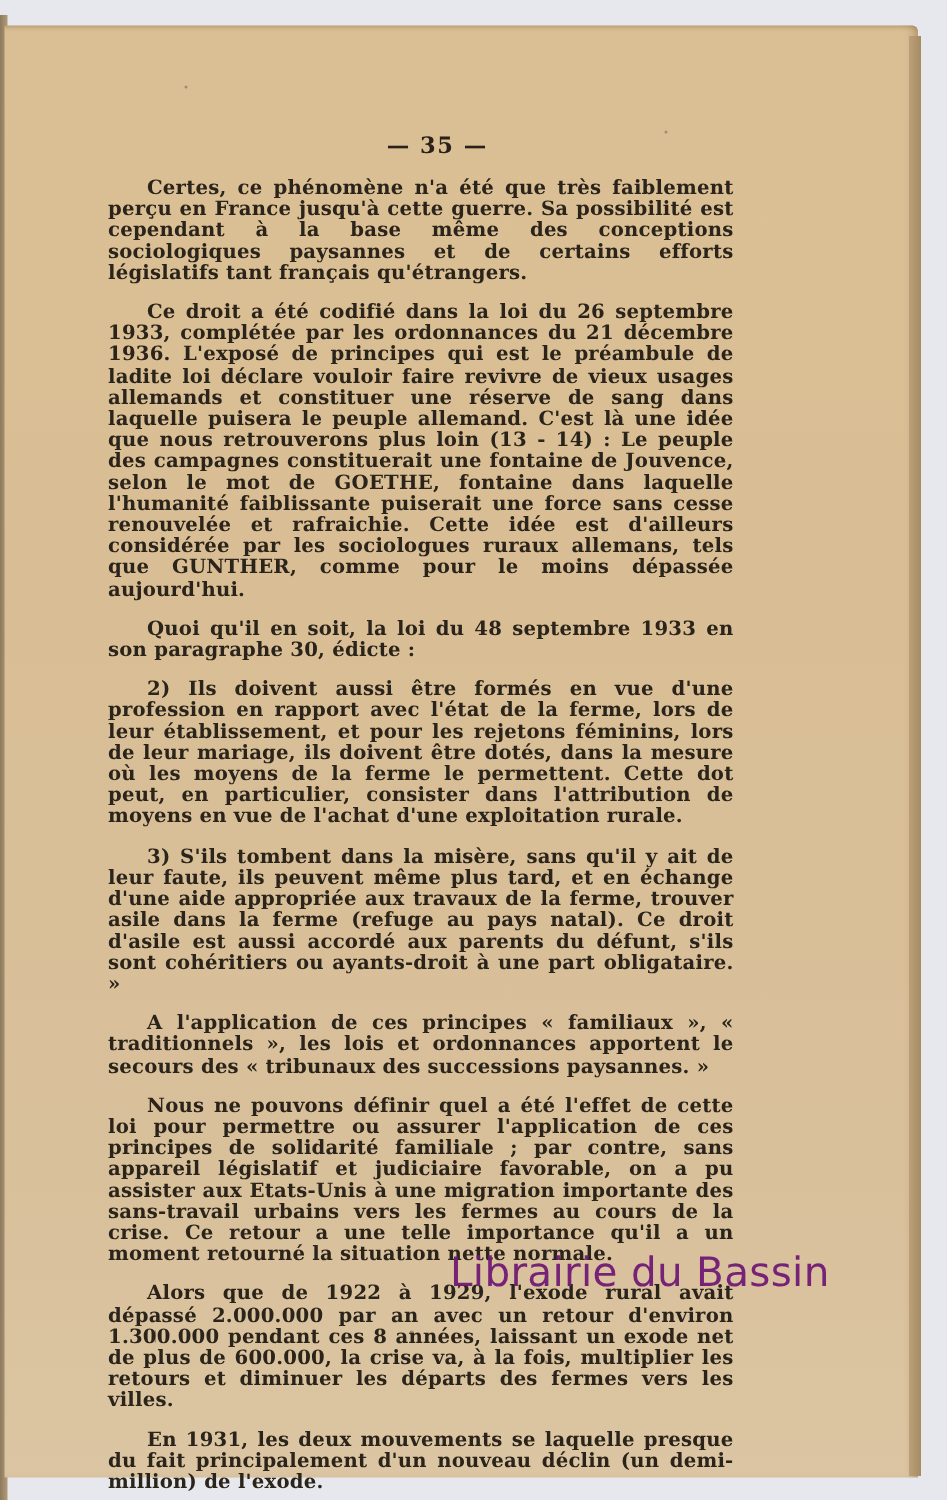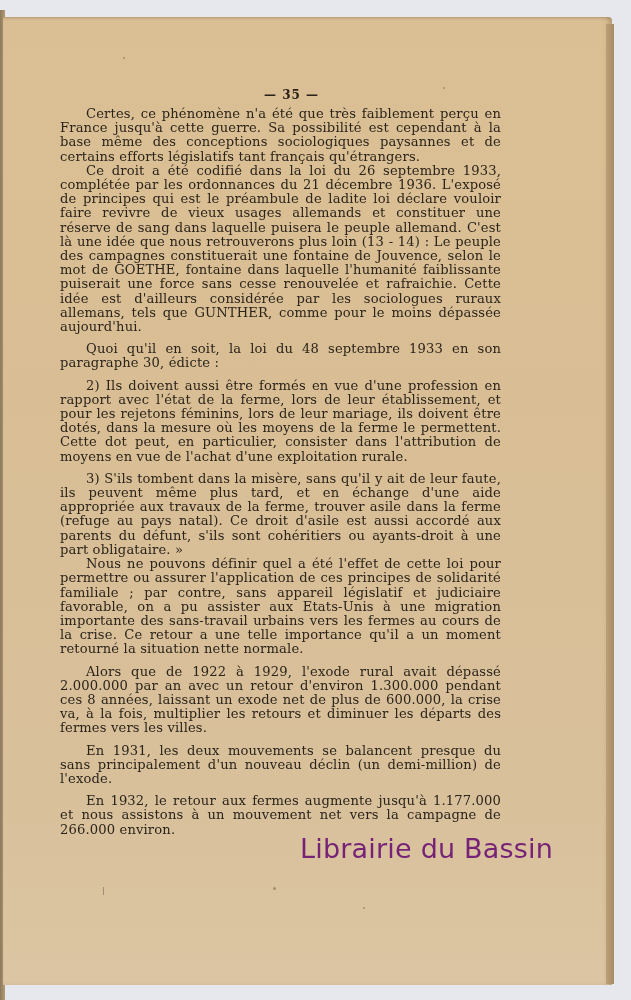--- a/index.html
+++ b/index.html
@@ -18,29 +18,29 @@
     background: linear-gradient(180deg, #dbbf94 0%, #d9be95 40%, #d8c09b 80%, #dcc5a2 100%);
     border-top-right-radius: 4px;
     box-shadow: inset -6px 0 6px -3px rgba(120,90,50,0.35), inset 0 3px 3px -2px rgba(100,80,50,0.3);
   }
   .edge {
     position: absolute; left: 606px; top: 24px; width: 8px; height: 960px;
     background: linear-gradient(90deg, #bca07a, #a68a62);
   }
   .page-number {
     position: absolute; left: 0; width: 583px; top: 88px;
-    text-align: center; font-size: 12px; font-weight: bold; color: #2a2218;
+    text-align: center; font-size: 15px; font-weight: bold; color: #2a2218;
     letter-spacing: 1px;
   }
   .text-block {
     position: absolute; left: 60px; top: 107px; width: 441px;
     color: #2b241b; font-size: 13.1px; line-height: 14.2px;
     text-align: justify; letter-spacing: 0.15px;
   }
-  .text-block p { margin: 0; text-indent: 26px; }
+  .text-block p { margin: 12px; text-indent: 26px; font-weight: bold; }
   .text-block p.gap { margin-top: 8px; }
   .watermark {
     position: absolute; left: 300px; top: 833px;
     font-family: "DejaVu Sans", "Liberation Sans", sans-serif;
     font-size: 27px; color: #701a75; letter-spacing: 0.2px;
     white-space: nowrap; opacity: 0.95;
   }
   .speck { position: absolute; background: #7a6a52; border-radius: 50%; opacity: 0.6; }
 </style>
 </head>
@@ -57,19 +57,20 @@
 <div class="edge"></div>
 
 <div class="page-number">— 35 —</div>
 
 <div class="text-block">
   <p>Certes, ce phénomène n'a été que très faiblement perçu en France jusqu'à cette guerre. Sa possibilité est cependant à la base même des conceptions sociologiques paysannes et de certains efforts législatifs tant français qu'étrangers.</p>
   <p>Ce droit a été codifié dans la loi du 26 septembre 1933, complétée par les ordonnances du 21 décembre 1936. L'exposé de principes qui est le préambule de ladite loi déclare vouloir faire revivre de vieux usages allemands et constituer une réserve de sang dans laquelle puisera le peuple allemand. C'est là une idée que nous retrouverons plus loin (13 - 14) : Le peuple des campagnes constituerait une fontaine de Jouvence, selon le mot de GOETHE, fontaine dans laquelle l'humanité faiblissante puiserait une force sans cesse renouvelée et rafraichie. Cette idée est d'ailleurs considérée par les sociologues ruraux allemans, tels que GUNTHER, comme pour le moins dépassée aujourd'hui.</p>
   <p class="gap">Quoi qu'il en soit, la loi du 48 septembre 1933 en son paragraphe 30, édicte :</p>
   <p class="gap">2) Ils doivent aussi être formés en vue d'une profession en rapport avec l'état de la ferme, lors de leur établissement, et pour les rejetons féminins, lors de leur mariage, ils doivent être dotés, dans la mesure où les moyens de la ferme le permettent. Cette dot peut, en particulier, consister dans l'attribution de moyens en vue de l'achat d'une exploitation rurale.</p>
   <p class="gap">3) S'ils tombent dans la misère, sans qu'il y ait de leur faute, ils peuvent même plus tard, et en échange d'une aide appropriée aux travaux de la ferme, trouver asile dans la ferme (refuge au pays natal). Ce droit d'asile est aussi accordé aux parents du défunt, s'ils sont cohéritiers ou ayants-droit à une part obligataire. »</p>
+  <p class="gap">A l'application de ces principes « familiaux », « traditionnels », les lois et ordonnances apportent le secours des « tribunaux des successions paysannes. »</p>
   <p>Nous ne pouvons définir quel a été l'effet de cette loi pour permettre ou assurer l'application de ces principes de solidarité familiale ; par contre, sans appareil législatif et judiciaire favorable, on a pu assister aux Etats-Unis à une migration importante des sans-travail urbains vers les fermes au cours de la crise. Ce retour a une telle importance qu'il a un moment retourné la situation nette normale.</p>
   <p class="gap">Alors que de 1922 à 1929, l'exode rural avait dépassé 2.000.000 par an avec un retour d'environ 1.300.000 pendant ces 8 années, laissant un exode net de plus de 600.000, la crise va, à la fois, multiplier les retours et diminuer les départs des fermes vers les villes.</p>
-  <p class="gap">En 1931, les deux mouvements se balancent presque du sans principalement d'un nouveau déclin (un demi-million) de l'exode.</p>
+  <p class="gap">En 1931, les deux mouvements se laquelle presque du fait principalement d'un nouveau déclin (un demi-million) de l'exode.</p>
   <p class="gap">En 1932, le retour aux fermes augmente jusqu'à 1.177.000 et nous assistons à un mouvement net vers la campagne de 266.000 environ.</p>
 </div>
 
 <div class="watermark">Librairie du Bassin</div>
 
 </body></html>

